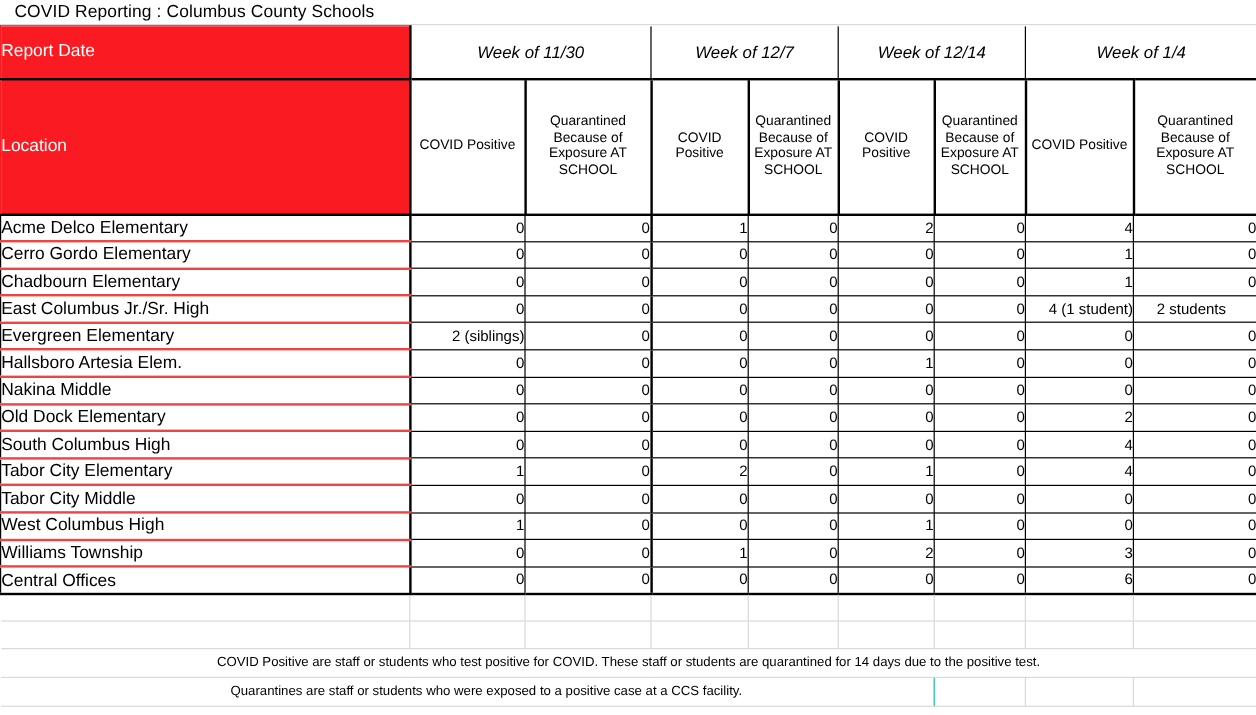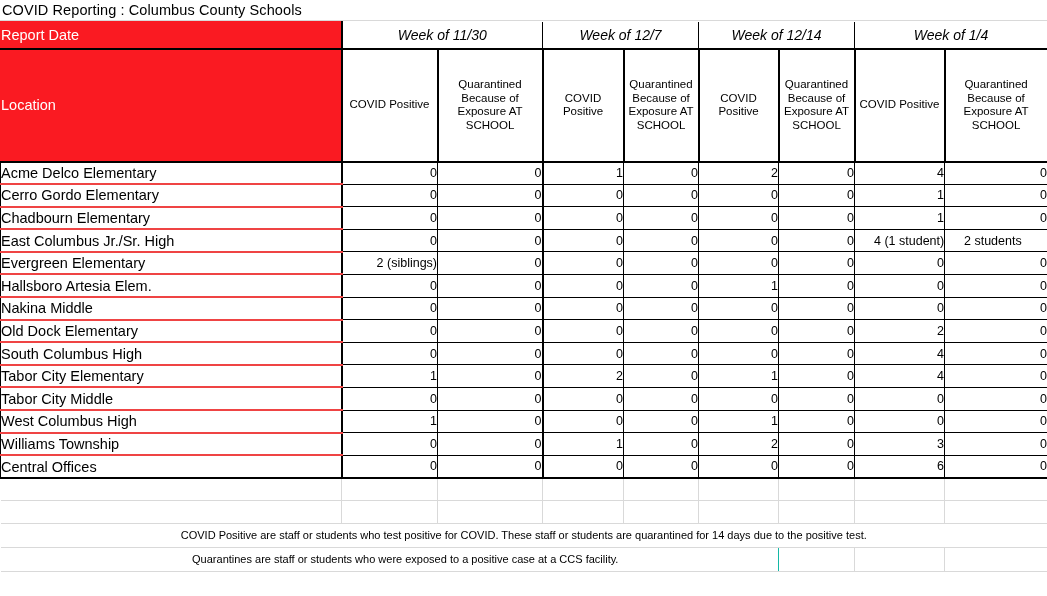--- a/index.html
+++ b/index.html
@@ -18,21 +18,21 @@
   
   .sheet-title-row {
     height: 21px;
     display: flex;
     align-items: center;
     border-bottom: 1px solid #d9d9d9;
     box-sizing: border-box;
   }
   .sheet-title {
     font-size: 14.5px;
-    padding-left: 2px;
+    padding-left: 12px;
     white-space: nowrap;
     letter-spacing: 0.1px;
   }
 
   
   table.grid {
     border-collapse: collapse;
     table-layout: fixed;
     width: 1047px;
   }
@@ -54,21 +54,21 @@
   col.c-c2    { width: 76px; }
   col.c-d1    { width: 90px; }
   col.c-d2    { width: 103px; }
 
   
   .red-cell {
     background: #fa1a22;
     color: #ffffff;
     border: 1px solid #fa1a22;
   }
-  .report-date-row { height: 27px; }
+  .report-date-row { height: 44px; }
   .report-date-cell {
     font-size: 14.5px;
     padding-left: 3px;
     text-align: left;
     border-right: 2px solid #000;
   }
   .week-hdr {
     font-size: 14px;
     font-style: italic;
     font-weight: bold;

